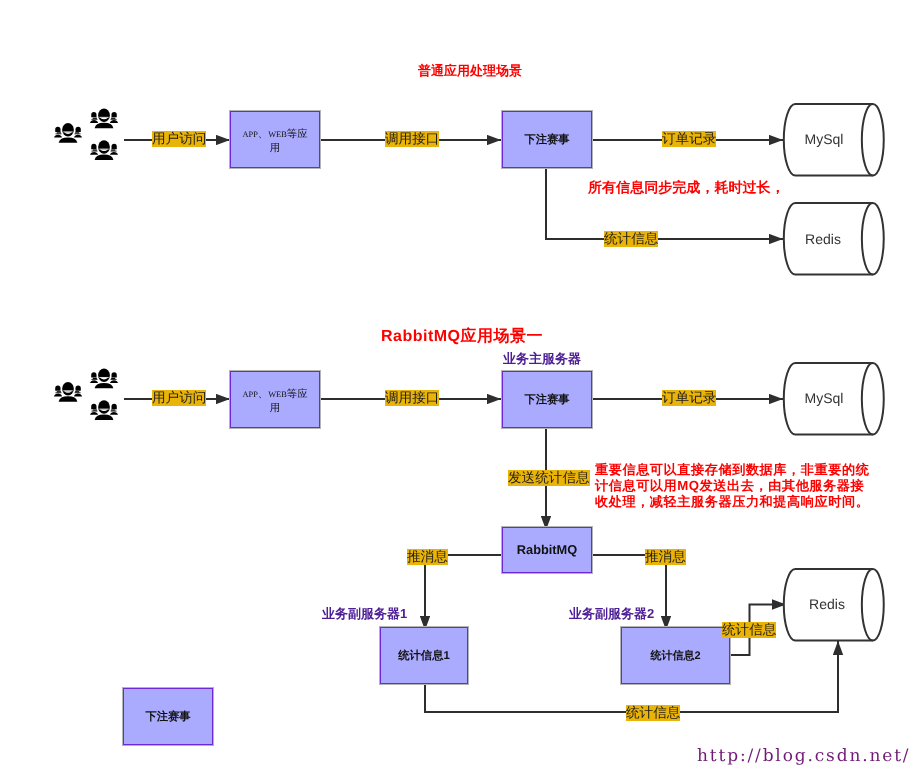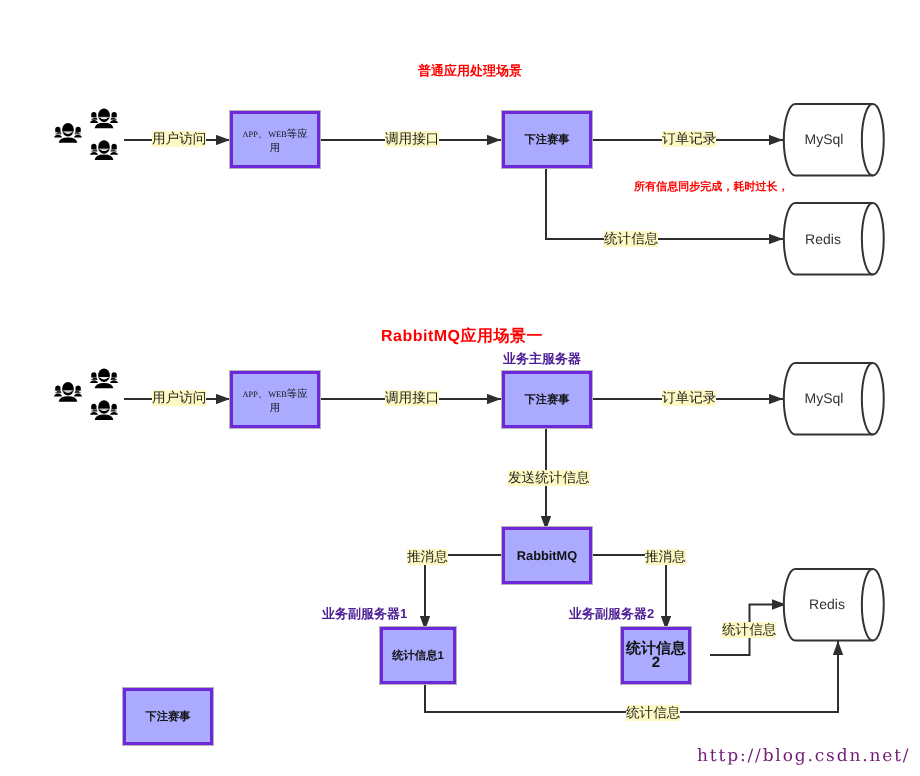--- a/index.html
+++ b/index.html
@@ -4,28 +4,28 @@
 <title>RabbitMQ Application Scenario Diagram</title>
 <style>
   html,body{margin:0;padding:0;background:#ffffff;}
   body{width:920px;height:776px;overflow:hidden;position:relative;
        font-family:"Liberation Sans",sans-serif;-webkit-font-smoothing:antialiased;text-rendering:geometricPrecision;}
   #stage{position:absolute;left:0;top:0;width:920px;height:776px;}
   .lyr{position:absolute;left:0;top:0;width:920px;height:776px;overflow:visible;}
 
   
   .box{position:absolute;box-sizing:border-box;background:#aaaaff;
-       border:3px solid #6d28d9;outline:1px solid #b4b4b4;outline-offset:0;
+       border:1px solid #6d28d9;outline:1px solid #b4b4b4;outline-offset:0;
        display:flex;align-items:center;justify-content:center;text-align:center;}
   .box > span{display:block;line-height:14px;color:#111;}
   .f-sans{font-family:"Liberation Sans",sans-serif;font-weight:bold;}
 
   
   .lbl{position:absolute;white-space:nowrap;color:#1c1c1c;
-       font-family:"Liberation Sans",sans-serif;background:#fef9c3;}
+       font-family:"Liberation Sans",sans-serif;background:#eab308;}
   .hdr{position:absolute;white-space:nowrap;font-weight:bold;}
   .ann{position:absolute;color:#ff0000;font-weight:bold;white-space:nowrap;}
   .watermark{position:absolute;color:#701a75;font-family:"DejaVu Serif",serif;white-space:nowrap;}
 
   .cyl-lbl{position:absolute;text-align:center;color:#333;font-size:14px;
            font-family:"Liberation Sans",sans-serif;}
   .sect{color:#ff0000;font-size:14px;font-family:"Liberation Sans",sans-serif;letter-spacing:.5px;}
   .srv{color:#4c1d95;font-size:13.5px;font-family:"Liberation Sans",sans-serif;}
   .lbl{font-size:13.6px;line-height:16px;}
   .appbox{font-size:10.4px;line-height:14px;padding-top:4px;}
@@ -139,29 +139,29 @@
   <span>
         <span class="aw"><span class="lat">APP</span>、<span class="lat">WEB</span>等应</span>
         <span class="aw">用</span>
       </span>
 </div>
 
 <div class="box f-sans" style="left:502px;top:371px;width:90px;height:57px;font-size:11.3px;">
   <span>下注赛事</span>
 </div>
 
-<div class="box f-sans" style="left:502px;top:527px;width:90px;height:57px;font-size:12.8px;">
+<div class="box f-sans" style="left:502px;top:527px;width:90px;height:46px;font-size:12.8px;">
   <span>RabbitMQ</span>
 </div>
 
-<div class="box f-sans" style="left:380px;top:627px;width:76px;height:57px;font-size:11.3px;">
+<div class="box f-sans" style="left:380px;top:627px;width:88px;height:57px;font-size:11.3px;">
   <span>统计信息1</span>
 </div>
 
-<div class="box f-sans" style="left:621px;top:627px;width:70px;height:57px;font-size:15px;">
+<div class="box f-sans" style="left:621px;top:627px;width:109px;height:57px;font-size:11px;">
   <span>统计信息2</span>
 </div>
 
 <div class="box f-sans" style="left:123px;top:688px;width:90px;height:57px;font-size:11.3px;">
   <span>下注赛事</span>
 </div>
 
 <div class="cyl-lbl" style="left:787px;top:131px;width:74px;">MySql</div>
 <div class="cyl-lbl" style="left:786px;top:231px;width:74px;">Redis</div>
 <div class="cyl-lbl" style="left:787px;top:390px;width:74px;">MySql</div>
@@ -182,20 +182,25 @@
 <div class="lbl" style="left:152px;top:390px;">用户访问</div>
 <div class="lbl" style="left:385px;top:390px;">调用接口</div>
 <div class="lbl" style="left:662px;top:390px;">订单记录</div>
 <div class="lbl" style="left:508px;top:470px;">发送统计信息</div>
 
 <div class="lbl" style="left:407px;top:549px;">推消息</div>
 <div class="lbl" style="left:645px;top:549px;">推消息</div>
 <div class="lbl" style="left:722px;top:622px;">统计信息</div>
 <div class="lbl" style="left:626px;top:705px;">统计信息</div>
 
-<div class="ann" style="left:588px;top:179px;font-size:11px;line-height:16.9px;letter-spacing:0.05px;margin-left:46px;">
+<div class="ann" style="left:588px;top:179px;font-size:14px;line-height:16.9px;letter-spacing:0.05px;">
   <div>所有信息同步完成，耗时过长，</div>
 </div>
 
+<div class="ann" style="left:595px;top:462px;font-size:13.2px;line-height:15.8px;letter-spacing:0.53px;">
+  <div>重要信息可以直接存储到数据库，非重要的统</div>
+  <div>计信息可以用MQ发送出去，由其他服务器接</div>
+  <div>收处理，减轻主服务器压力和提高响应时间。</div>
+</div>
 
 <div class="watermark" style="left:697px;top:746px;font-size:17px;letter-spacing:1.85px;">http://blog.csdn.net/</div>
 
 </div>
 
 </body></html>

